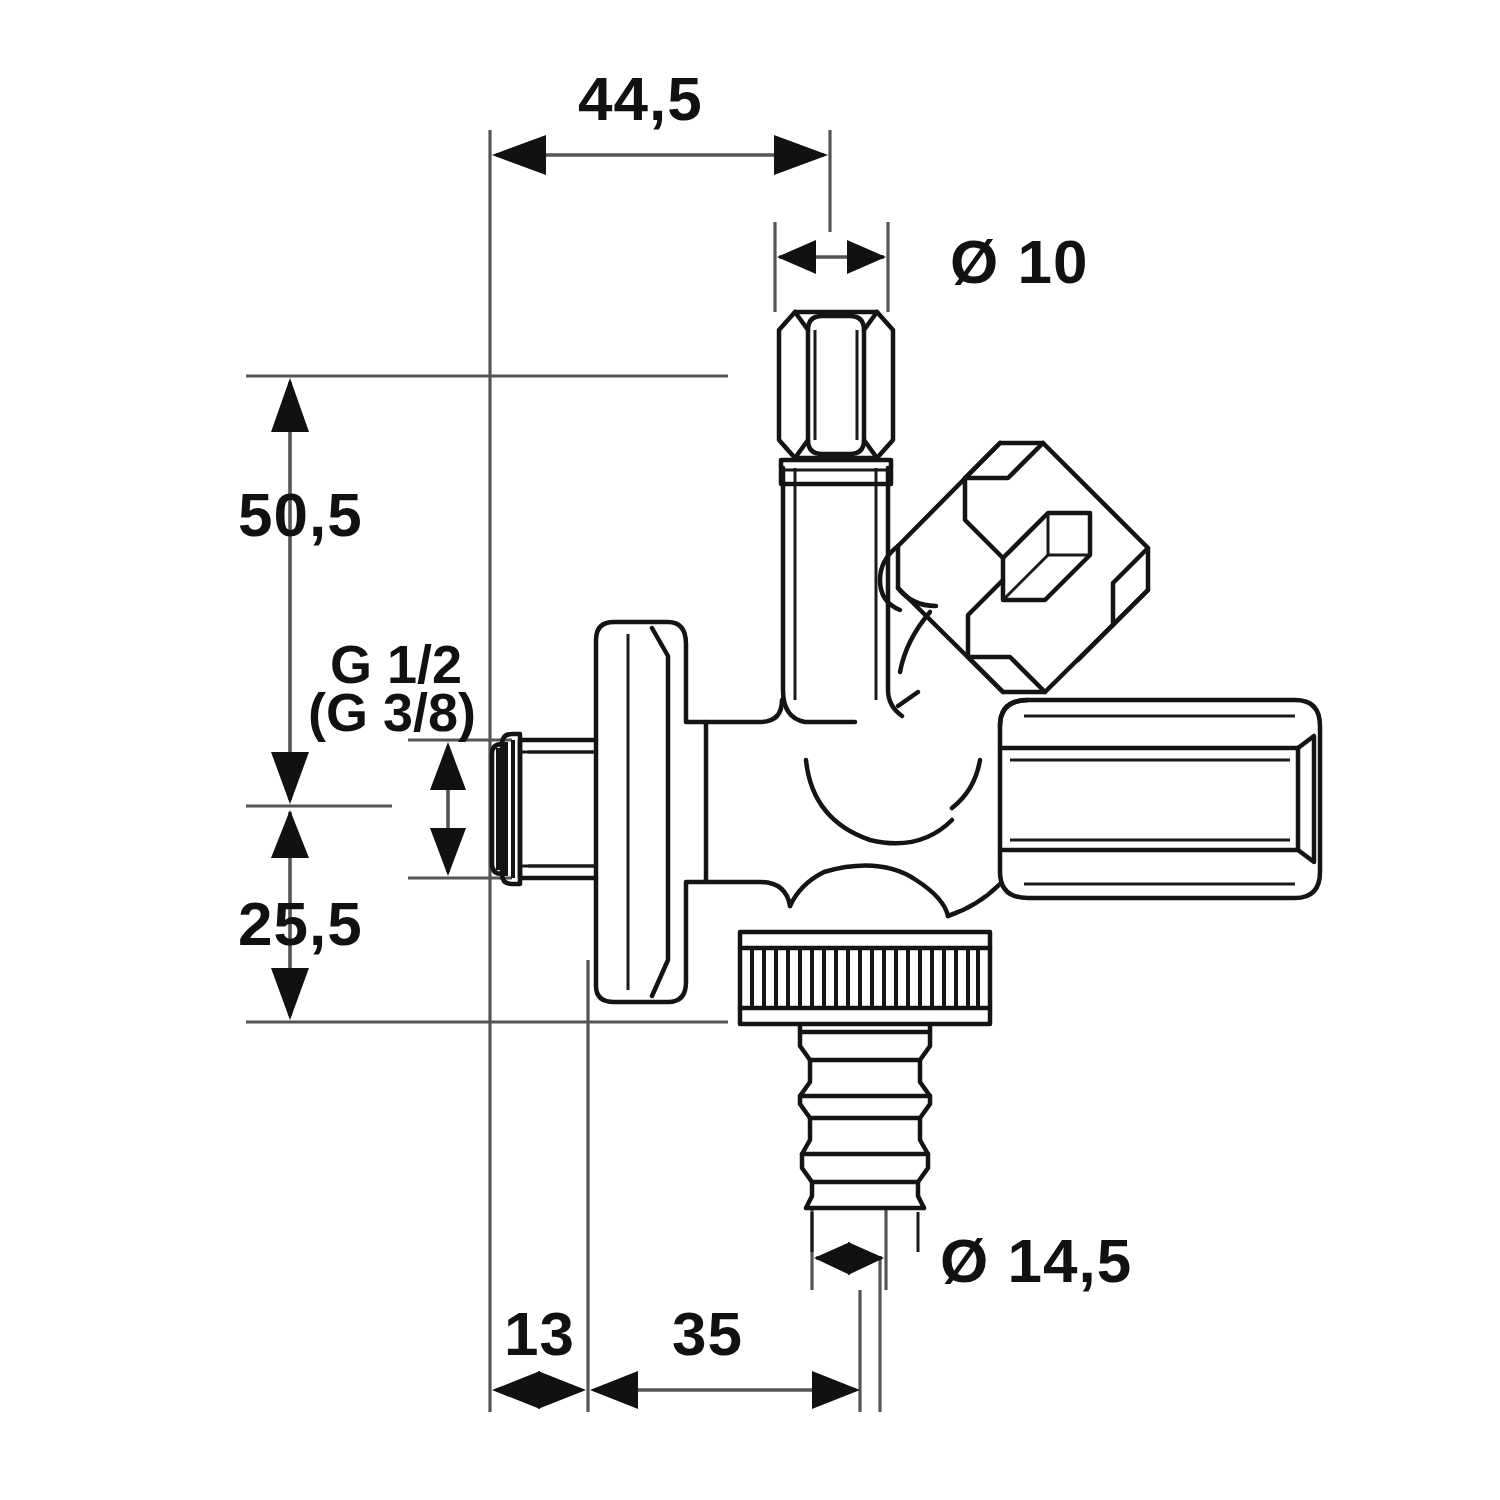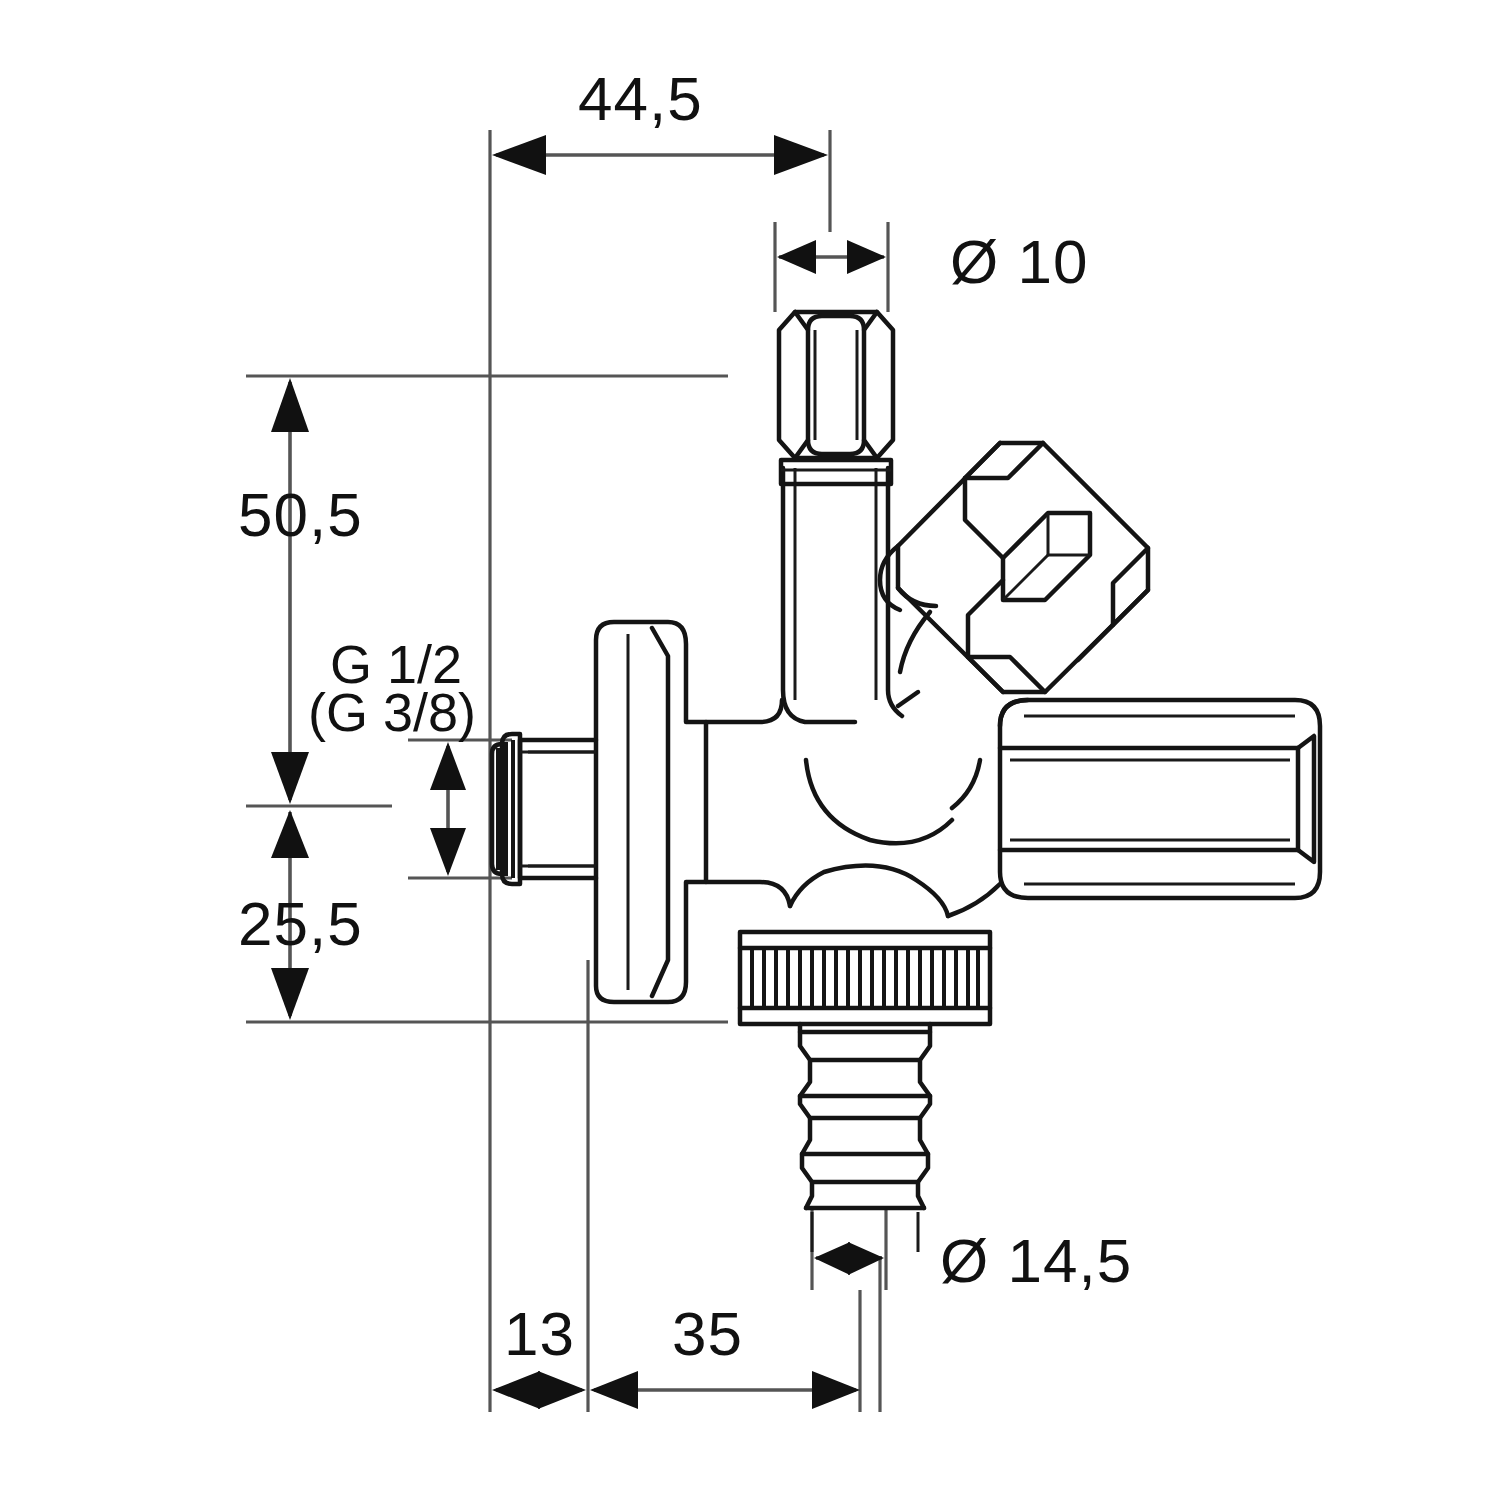--- a/index.html
+++ b/index.html
@@ -7,20 +7,21 @@
     padding: 0;
     background: #ffffff;
   }
   #page {
     position: relative;
     width: 1500px;
     height: 1500px;
     background: #ffffff;
     font-family: "Liberation Sans", sans-serif;
     overflow: hidden;
+    font-weight: bold;
   }
   #page svg {
     position: absolute;
     left: 0;
     top: 0;
   }
   .dim-text {
     font-family: "Liberation Sans", sans-serif;
     font-size: 62px;
     fill: #111111;

